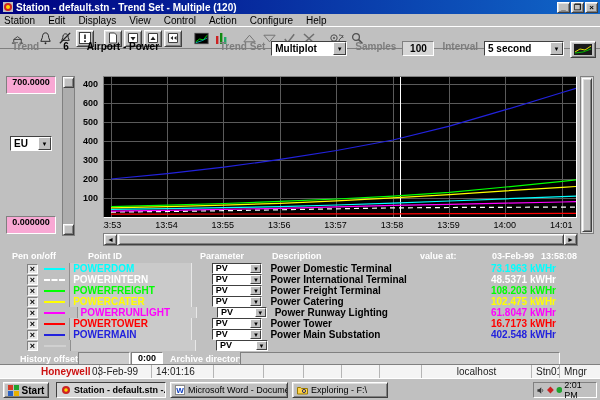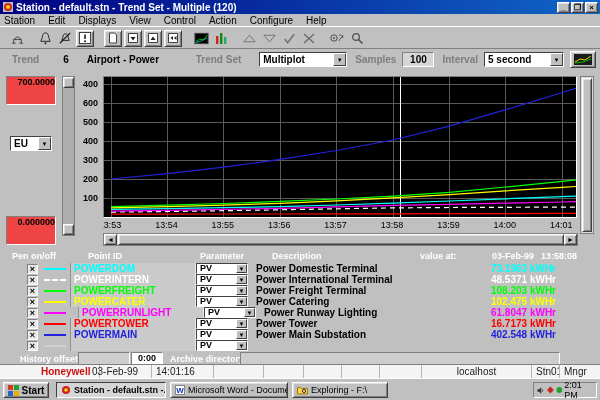--- a/index.html
+++ b/index.html
@@ -18,52 +18,52 @@
   
   .menubar { position:absolute; left:0; top:14px; width:600px; height:13px; display:flex; align-items:center; padding-left:4px; border-bottom:1px solid #ffffff; }
   .menu-item { font-size:10px; color:#000; margin-right:13px; }
 
   
   .toolbar { position:absolute; left:0; top:28px; width:600px; height:21px; display:flex; align-items:center; border-bottom:1px solid #808080; }
   .tbtn { width:18px; height:17px; display:flex; align-items:center; justify-content:center; margin-right:2px; }
   .tgap { width:8px; }
 
   
-  .trendbar { position:absolute; left:0; top:49px; width:600px; height:21px; display:flex; align-items:center; font-size:10px; }
+  .trendbar { position:absolute; left:0; top:41px; width:600px; height:21px; display:flex; font-size:10px; }
   .dim { color:#7d7d7d; font-weight:bold; }
   .blk { color:#000; font-weight:bold; }
   .dd { display:flex; height:15px; background:#ffffff; border:1px solid; border-color:#404040 #ffffff #ffffff #404040; box-shadow:inset 1px 1px 0 #808080; }
   .dd-text { flex:1; font-size:10px; font-weight:bold; padding:1px 2px 0 3px; white-space:nowrap; overflow:hidden; background:#fff; }
   .dd-btn { width:13px; background:#c0c0c0; border:1px solid; border-color:#ffffff #404040 #404040 #ffffff; font-size:6px; text-align:center; line-height:12px; color:#000; }
   .numbox { height:15px; font-size:10px; font-weight:bold; text-align:center; padding-top:1px; background:#d6d6d6; border:1px solid; border-color:#808080 #ffffff #ffffff #808080; }
 
   
   .chartsec { position:absolute; left:0; top:70px; width:600px; height:180px; background:#c0c0c0; overflow:hidden; }
-  .scalebox { position:absolute; width:50px; height:29px; background:#ef4444; border:1px solid; border-color:#808080 #fff #fff #808080; font-size:9px; font-weight:bold; text-align:right; line-height:11px; color:#000; }
+  .scalebox { position:absolute; width:50px; height:18px; background:#f9a8d4; border:1px solid; border-color:#808080 #fff #fff #808080; font-size:9px; font-weight:bold; text-align:center; line-height:11px; color:#000; }
   .vstrip { position:absolute; left:62px; top:6px; width:13px; height:160px; background:#adadad; border:1px solid #808080; }
   .vstrip .sb { position:absolute; left:0; width:11px; height:11px; }
   .plot { position:absolute; left:103px; top:6px; width:474px; height:142px; background:#000000; border:1px solid; border-color:#808080 #ffffff #ffffff #808080; }
   .ylab { position:absolute; width:28px; text-align:right; font-size:9px; color:#000; font-weight:bold; }
   .xlabels { position:absolute; left:103px; top:150px; width:474px; height:11px; overflow:hidden; }
   .xlab { position:absolute; width:30px; text-align:center; font-size:9px; color:#000; }
   .vscroll { position:absolute; left:580px; top:6px; width:14px; height:158px; background:#d9d9d9; border:1px solid #808080; }
   .vthumb { position:absolute; left:1px; top:1px; width:10px; height:154px; }
   .hscroll { position:absolute; left:103px; top:163px; width:475px; height:13px; background:#d9d9d9; border:1px solid #808080; }
   .arrowbtn { position:absolute; width:13px; height:11px; font-size:7px; line-height:10px; text-align:center; color:#000; }
   .hthumb { position:absolute; left:14px; top:0; width:446px; height:11px; }
 
   
   .pentable { position:absolute; left:0; top:250px; width:600px; height:100px; }
   .thead { position:relative; height:13px; font-size:9px; font-weight:bold; color:#ffffff; }
   .thead span { position:absolute; top:1px; white-space:nowrap; }
   .pen-row { position:relative; height:11px; display:flex; align-items:center; }
   .checkbox { width:11px; height:10px; margin-left:27px; background:#e8e8e8; border:1px solid; border-color:#808080 #fff #fff #808080; font-size:9px; line-height:8px; text-align:center; font-weight:bold; color:#000; }
   .pen-sample { width:22px; margin:0 4px 0 6px; }
   .pointid { width:126px; height:11px; font-size:10px; font-weight:bold; padding:0 3px; background:#cacaca; border-left:1px solid #909090; border-right:1px solid #e8e8e8; white-space:nowrap; overflow:hidden; }
-  .rowdd { width:52px; margin-left:0; height:11px; }
+  .rowdd { width:52px; margin-left:20px; height:11px; }
   .rowdd .dd-text { padding:0 0 0 3px; font-size:9px; line-height:9px; }
   .rowdd .dd-btn { width:11px; line-height:8px; }
   .desc { width:235px; font-size:10px; font-weight:bold; color:#000; padding-left:8px; white-space:nowrap; overflow:hidden; }
   .pval { flex:1; text-align:right; font-size:10px; font-weight:bold; padding-right:44px; white-space:nowrap; }
 
   
   .history { position:absolute; left:0; top:352px; width:600px; height:14px; font-size:9px; font-weight:bold; color:#ffffff; }
   .history span.lbl { position:absolute; top:2px; }
   .hbox { position:absolute; height:13px; background:#cdcdcd; border:1px solid; border-color:#808080 #fff #fff #808080; font-size:9px; font-weight:bold; color:#000; text-align:center; line-height:11px; }
 
@@ -212,21 +212,21 @@
           <line x1="8.6" y1="7.6" x2="12.5" y2="11.5" stroke="#505050" stroke-width="1.5"></line>
         </svg>
       </div>
   </div>
 
   <div class="trendbar">
     <span class="dim" style="margin-left:12px;">Trend</span>
     <span class="blk" style="margin-left:24px;">6</span>
     <span class="blk" style="margin-left:18px;">Airport - Power</span>
     <span class="dim" style="margin-left:auto;">Trend Set</span>
-    <div class="dd" style="width:88px; margin-left:18px;">
+    <div class="dd" style="width:76px; margin-left:6px;">
       <span class="dd-text">Multiplot</span>
       <span class="dd-btn">▼</span>
     </div>
     <span class="dim" style="margin-left:8px;">Samples</span>
     <span class="numbox" style="width:32px; margin-left:6px;">100</span>
     <span class="dim" style="margin-left:8px;">Interval</span>
     <div class="dd" style="width:80px; margin-left:6px;">
       <span class="dd-text">5 second</span>
       <span class="dd-btn">▼</span>
     </div>

